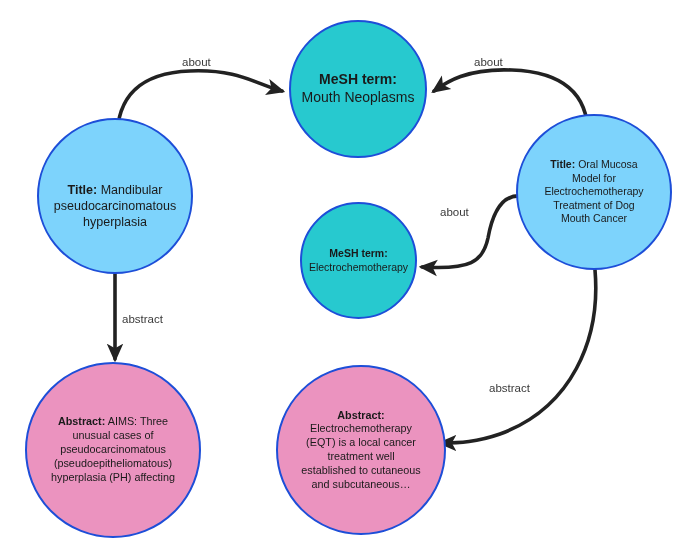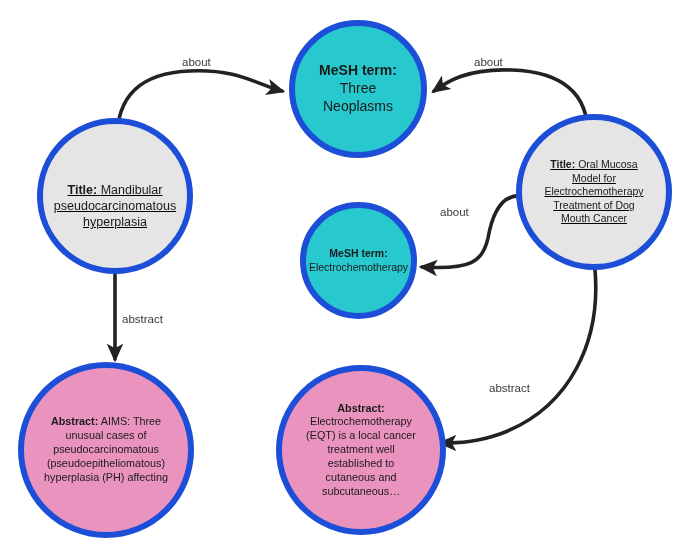--- a/index.html
+++ b/index.html
@@ -27,37 +27,37 @@
     height: 552px;
   }
   .node {
     position: absolute;
     border-radius: 50%;
     box-sizing: border-box;
     display: flex;
     align-items: center;
     justify-content: center;
     text-align: center;
-    border: 6px solid #1d4ed8;
+    border: 2px solid #1d4ed8;
     z-index: 2;
   }
   .node-text {
     display: block;
     color: #1a1a1a;
     line-height: 1.28;
     padding: 0 8px;
     word-wrap: break-word;
     overflow-wrap: break-word;
   }
   .node-text b {
     font-weight: bold;
   }
   .mesh-big   { background: #27c9cf; }
   .mesh-small { background: #27c9cf; }
-  .title-node { background: #e5e5e5; text-decoration: underline; }
+  .title-node { background: #7dd3fc; }
   .abstract-node { background: #eb93bf; }
 
   .edge-label {
     position: absolute;
     color: #3a3a3a;
     font-size: 11.5px;
     white-space: nowrap;
     z-index: 3;
     text-align: center;
   }
@@ -81,21 +81,21 @@
     <path d="M 521 196 C 500 194 492 216 488 238 C 483 262 470 270 422 267" fill="none" stroke="#222222" stroke-width="3.6" stroke-linecap="round" marker-end="url(#arrow)"></path>
 
     <path d="M 115 274 L 115 359" fill="none" stroke="#222222" stroke-width="3.6" stroke-linecap="round" marker-end="url(#arrow)"></path>
 
     <path d="M 595 270 C 601 340 571 408 500 434 C 477 442 460 443 441 443" fill="none" stroke="#222222" stroke-width="3.6" stroke-linecap="round" marker-end="url(#arrow)"></path>
   </svg>
 
   <div class="node mesh-big" style="left:289px; top:20px; width:138px; height:138px;">
     <span class="node-text" style="font-size:14px;">
       <b>MeSH term:</b><br>
-      <span>Three Neoplasms</span>
+      <span>Mouth Neoplasms</span>
     </span>
   </div>
 
   <div class="node mesh-small" style="left:300px; top:202px; width:117px; height:117px;">
     <span class="node-text" style="font-size:10.5px;">
       <b>MeSH term:</b><br>
       <span>Electrochemotherapy</span>
     </span>
   </div>
 
@@ -106,21 +106,21 @@
     </span>
   </div>
 
   <div class="node title-node" style="left:516px; top:114px; width:156px; height:156px;">
     <span class="node-text" style="font-size:10.5px; padding:0 22px;">
       <b>Title:</b>
       <span>Oral Mucosa Model for Electrochemotherapy Treatment of Dog Mouth Cancer</span>
     </span>
   </div>
 
-  <div class="node abstract-node" style="left:18px; top:362px; width:176px; height:176px;justify-content:flex-end;">
+  <div class="node abstract-node" style="left:25px; top:362px; width:176px; height:176px;justify-content:flex-end;">
     <span class="node-text" style="font-size:10.8px; padding:0 14px;">
       <b>Abstract:</b>
       <span>AIMS: Three unusual cases of pseudocarcinomatous (pseudoepitheliomatous) hyperplasia (PH) affecting</span>
     </span>
   </div>
 
   <div class="node abstract-node" style="left:276px; top:365px; width:170px; height:170px;text-align:center;">
     <span class="node-text" style="font-size:10.8px; padding:0 22px;">
       <b>Abstract:</b>
       <span>Electrochemotherapy (EQT) is a local cancer treatment well established to cutaneous and subcutaneous…</span>

